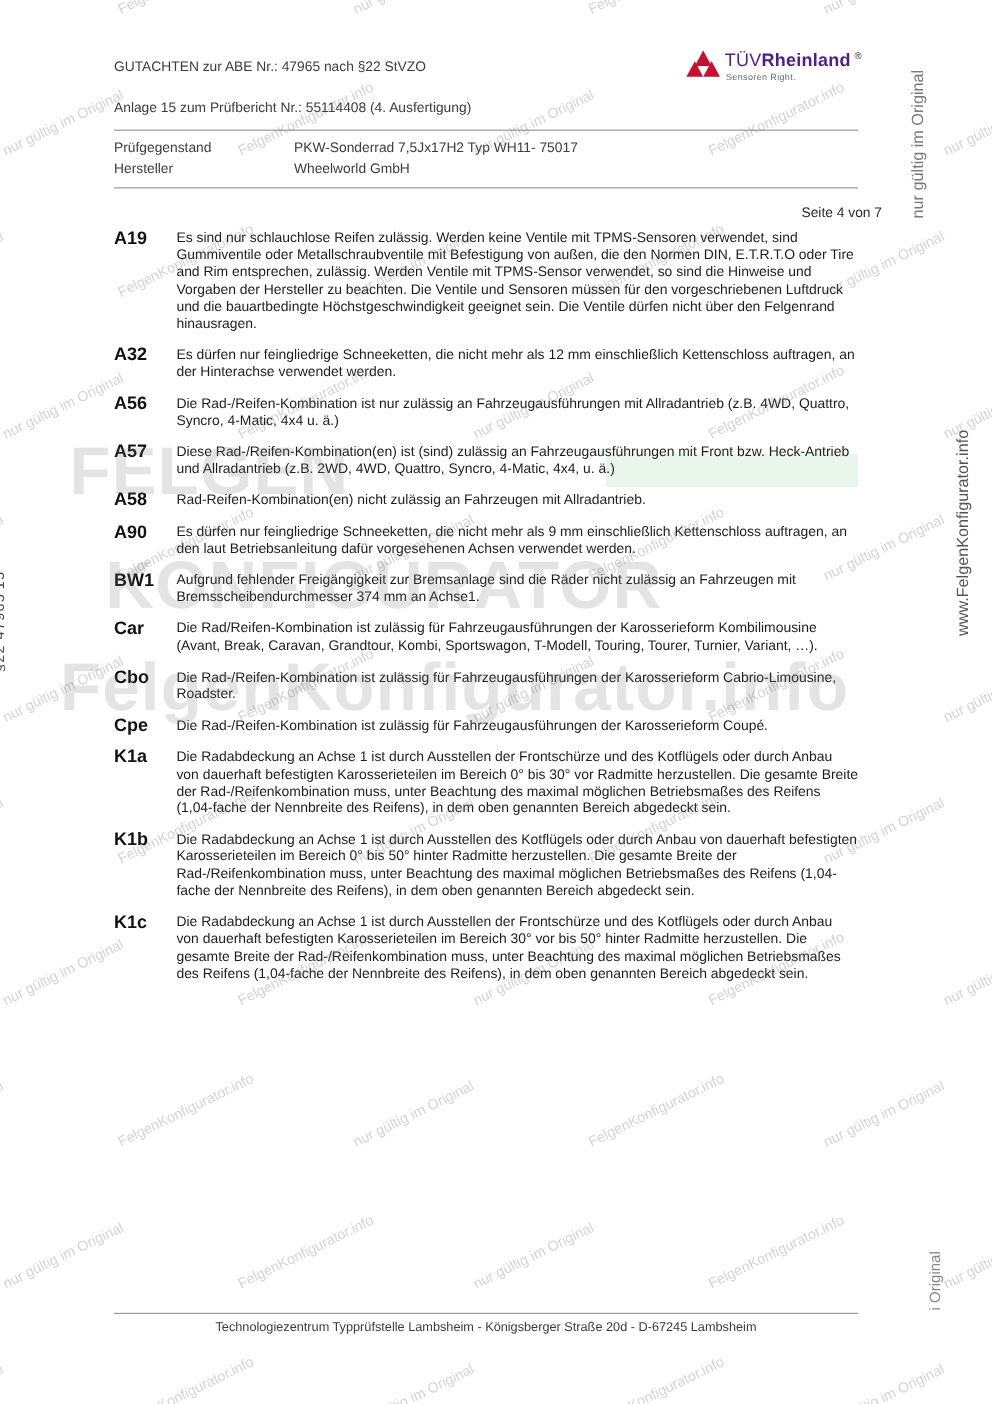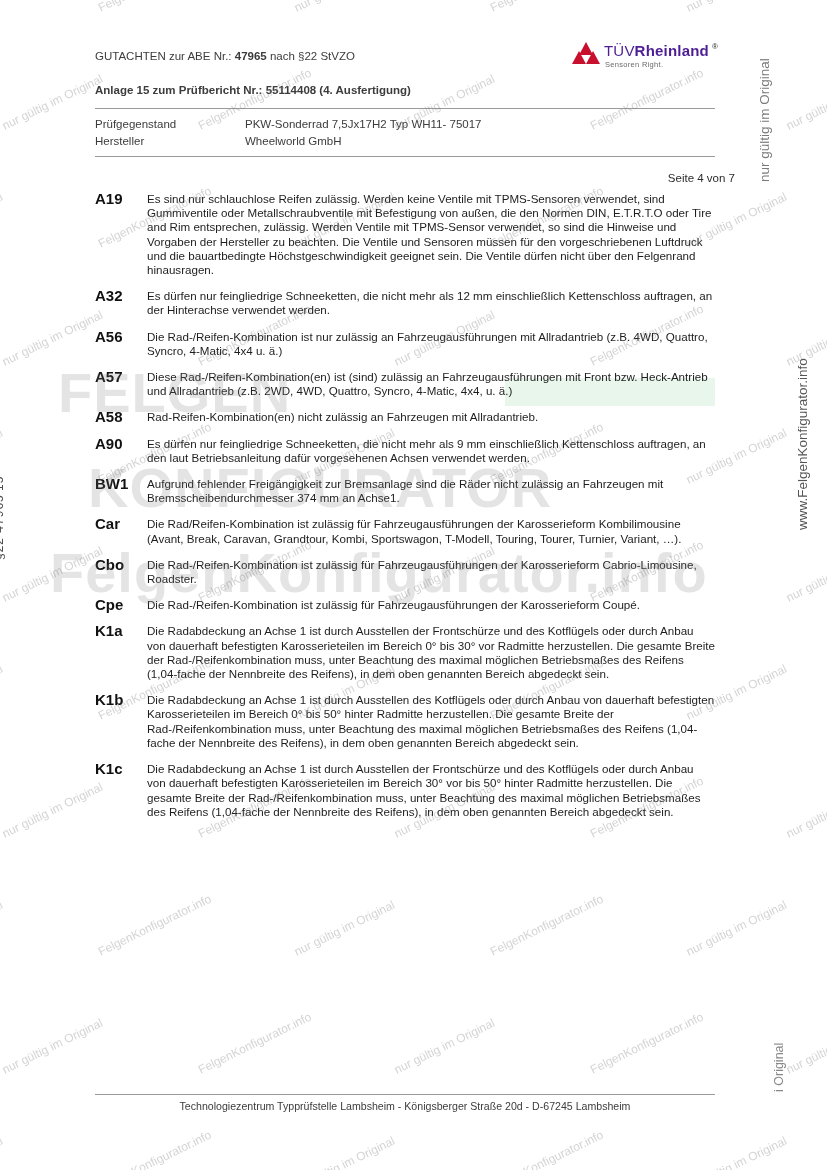--- a/index.html
+++ b/index.html
@@ -19,21 +19,21 @@
     background: #ffffff;
   }
 
   
   .hdr-line {
     position: absolute;
     font-size: 11.5px;
     color: #3c3c3c;
     white-space: nowrap;
   }
-  .hdr-strong { font-weight: bold; }
+  .hdr-strong { font-weight: normal; }
   .hdr-label {
     position: absolute;
     font-size: 11.5px;
     color: #3c3c3c;
   }
   .hdr-val {
     position: absolute;
     font-size: 11.5px;
     color: #3c3c3c;
   }

